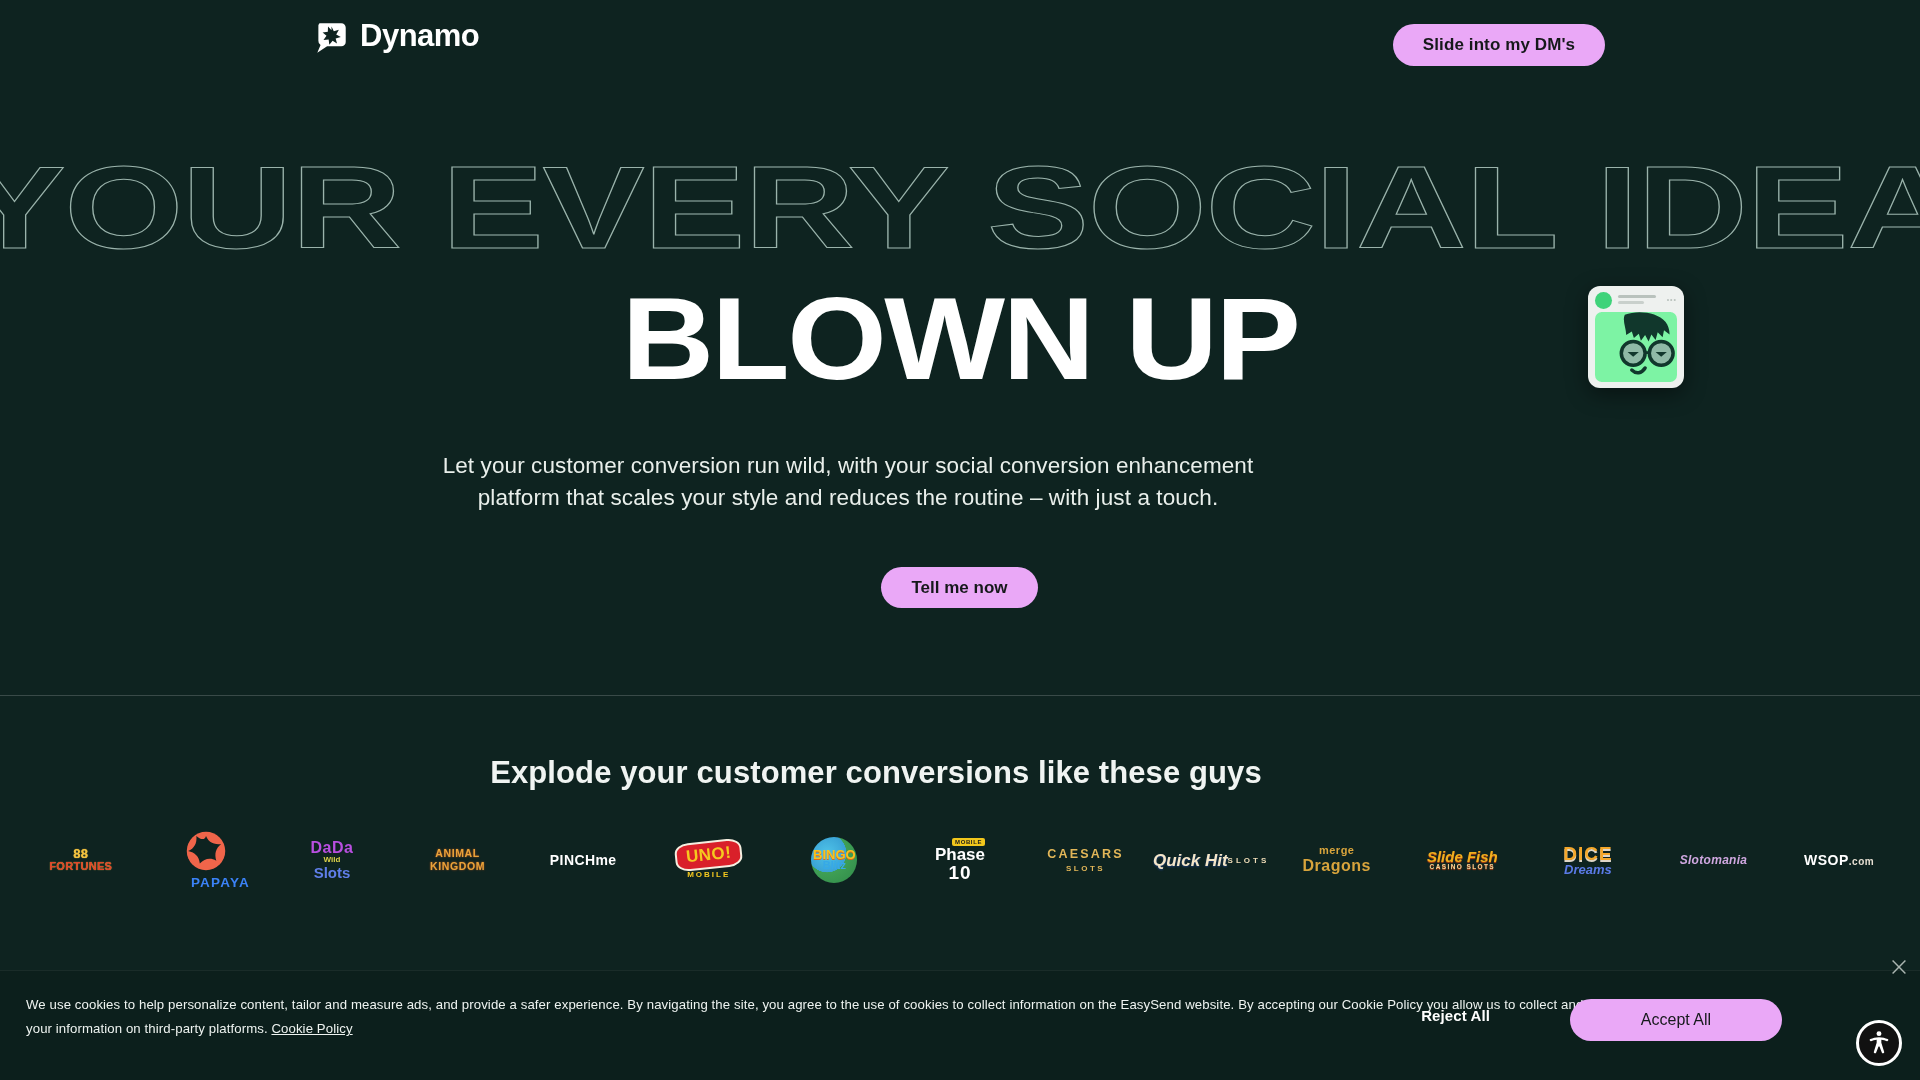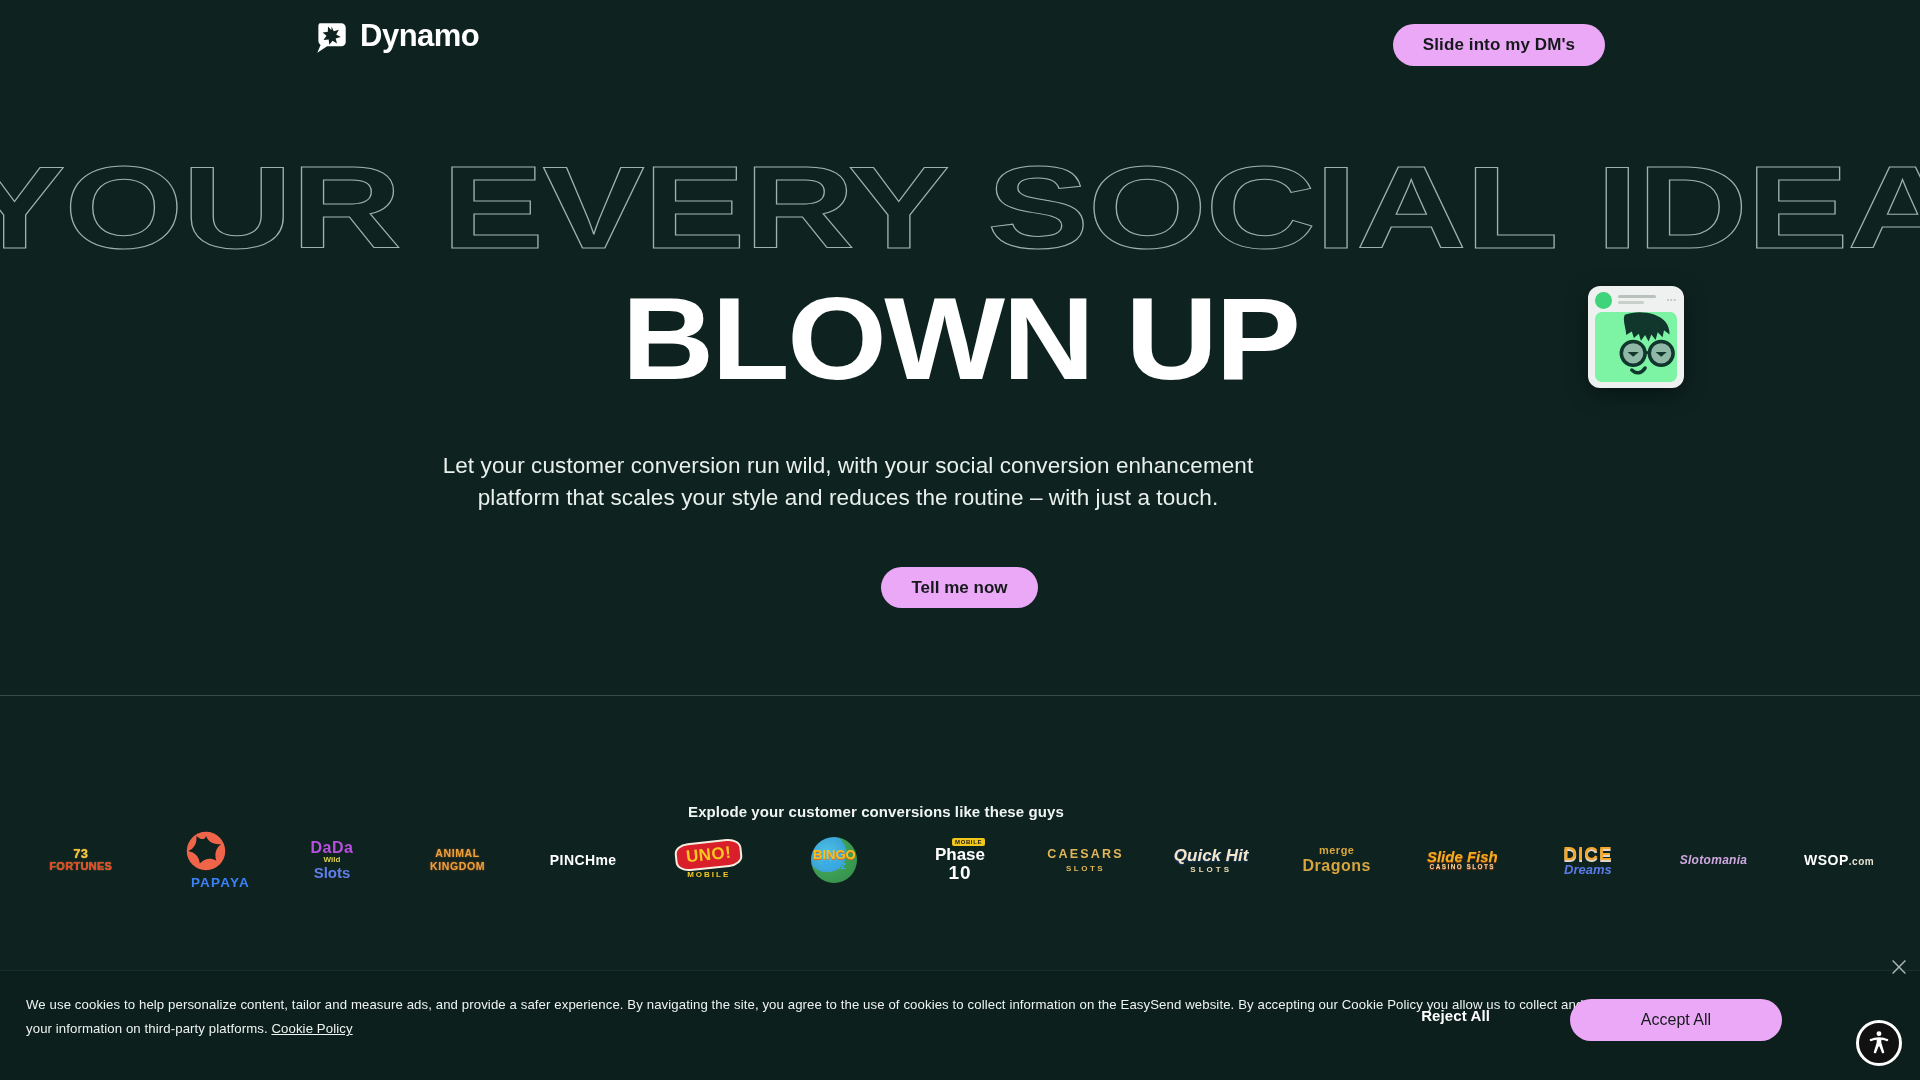--- a/index.html
+++ b/index.html
@@ -111,21 +111,21 @@
   }
 
   .divider {
     position:absolute; left:0; top:695px; width:1920px; height:1px;
     background:rgba(255,255,255,.18);
   }
 
   
   .logos-head {
     position:absolute; left:0; top:755px; width:1752px;
-    text-align:center; font-size:15px; color:#f0f4f2; letter-spacing:0.1px;margin-top:48px;
+    text-align:center; font-size:31px; color:#f0f4f2; letter-spacing:0.1px;
   }
   .logos-row {
     position:absolute; left:0; top:812px; width:1920px; height:96px;
     display:flex; align-items:center; justify-content:space-between;
     padding:0 18px;
   }
   .logo-cell {
     flex:1 1 0; height:96px;
     display:flex; align-items:center; justify-content:center;
     font-weight:800; text-align:center; line-height:1.05;
@@ -158,21 +158,21 @@
     display:flex; justify-content:center; flex-direction:column;
   }
   .bingo .t { color:#f5c11f; font-size:13px; font-weight:900; text-shadow:0 1px 0 #e0671a; }
   .bingo .t2 { color:#36a9e8; font-size:11px; font-weight:800; margin-top:-2px; }
   .phase { display:flex; flex-direction:column; align-items:center; line-height:1; }
   .phase .p1 { color:#ffffff; font-size:17px; font-weight:700; }
   .phase .p2 { color:#ffffff; font-size:19px; font-weight:800; letter-spacing:1px; }
   .phase .tag { background:#f2c71c; color:#1b1b1b; font-size:6px; padding:1px 3px; border-radius:2px; letter-spacing:.6px; align-self:flex-end; }
   .caesars { color:#e2b658; font-size:12.5px; letter-spacing:2.2px; line-height:1.4; }
   .caesars small { display:block; font-size:8px; letter-spacing:2.5px; }
-  .quickhit { display:flex; flex-direction:column; align-items:center; line-height:1; }
+  .quickhit { display:flex; flex-direction:row; align-items:center; line-height:1; }
   .quickhit .q { color:#f5e6c8; font-size:17px; font-weight:700; font-style:italic; text-shadow:0 1px 2px #1b3c7a; }
   .quickhit .s { color:#f0ddb8; font-size:8px; letter-spacing:3px; margin-top:2px; }
   .merge { color:#d8a43c; font-size:11px; line-height:1.15; font-weight:600; letter-spacing:0.5px; }
   .merge b { display:block; font-size:16px; font-weight:700; }
   .goldfish { color:#f0b01e; font-size:15px; font-weight:800; font-style:italic; line-height:1.05; text-shadow:0 1px 1px #c1400f; }
   .goldfish small { display:block; font-size:6.5px; letter-spacing:1.4px; color:#f6d79a; font-style:normal; }
   .dice { display:flex; flex-direction:column; align-items:center; line-height:1; }
   .dice .d1 { color:#f4a72a; font-size:19px; font-weight:900; letter-spacing:1px; text-shadow:0 2px 0 #e0d7c8; }
   .dice .d2 { color:#5a7ae6; font-size:13px; font-weight:800; font-style:italic; }
   .wsop { color:#ffffff; font-size:14px; font-weight:900; letter-spacing:0.5px; }
@@ -266,21 +266,21 @@
   <div class="divider"></div>
 </section>
 
 <section>
   <h2 class="logos-head">Explode your customer conversions like these guys</h2>
 
   <div class="logos-row">
 
     <div class="logo-cell">
       <div class="l88">
-        <b>73</b>
+        <b>88</b>
         <span>FORTUNES</span>
       </div>
     </div>
 
     <div class="logo-cell">
       <div class="papaya">
         <span class="star">
           <svg class="star" viewBox="0 0 64 64" xmlns="http://www.w3.org/2000/svg">
             <circle cx="32" cy="32" r="28" fill="#f0654a"></circle>
             <path d="M32 10c4 10 12 12 22 12-8 6-10 14-7 24-9-5-17-3-24 4-1-10-7-16-17-18 9-4 13-11 12-22 6 6 13 6 14 0z" fill="#0e2320"></path>

